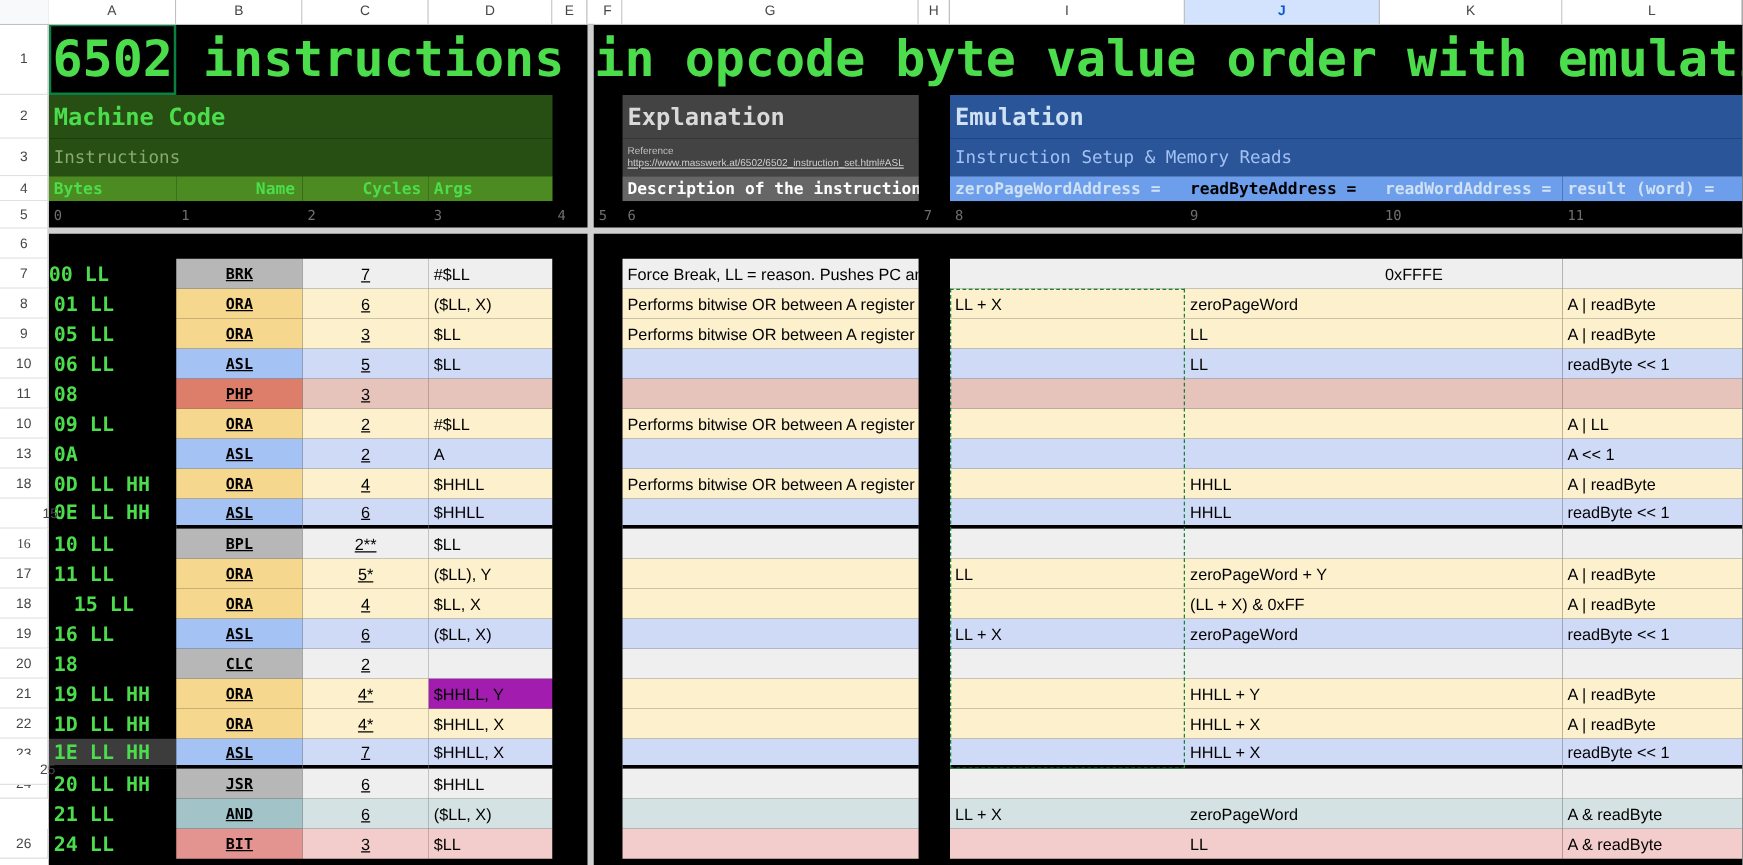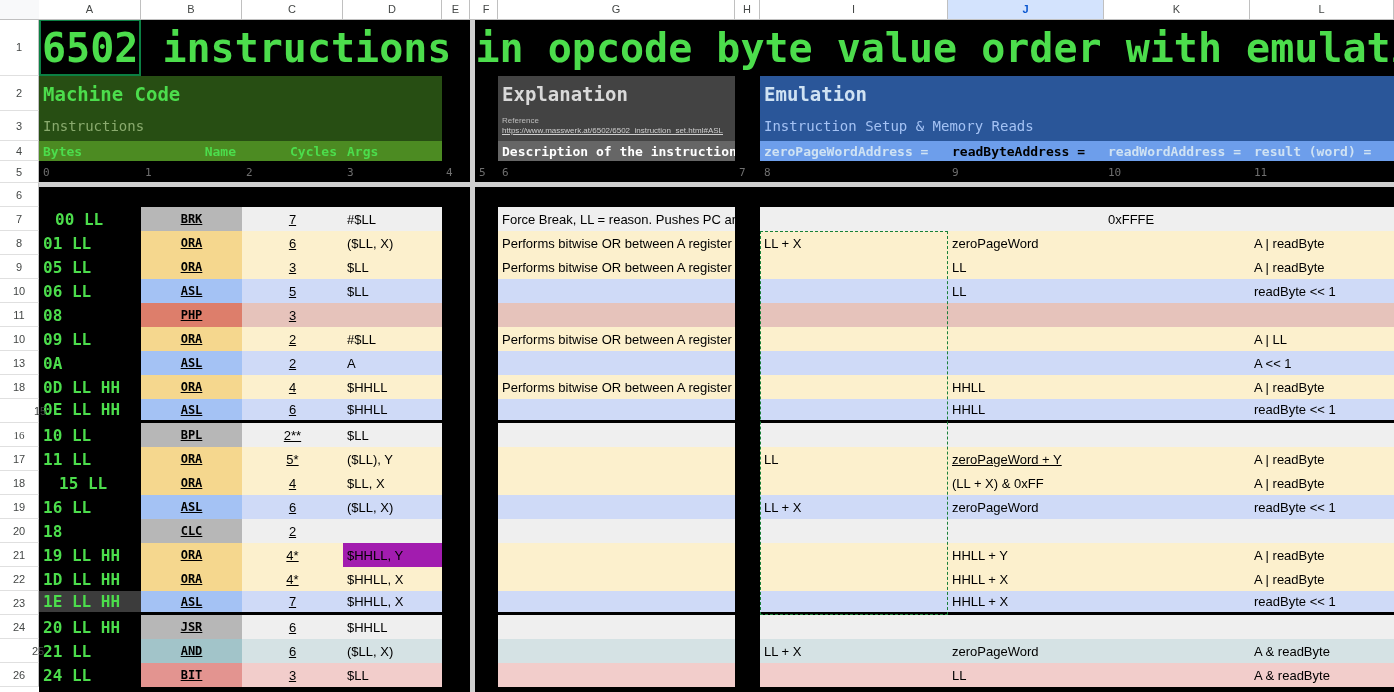--- a/index.html
+++ b/index.html
@@ -88,21 +88,21 @@
         <div class="rh" style="top: 380px; height: 24px; line-height: 24px; padding-left: 34px;">15</div>
         <div class="rh" style="top: 404px; height: 24px; line-height: 24px; font-family: Liberation Serif, serif;">16</div>
         <div class="rh" style="top: 428px; height: 24px; line-height: 24px;">17</div>
         <div class="rh" style="top: 452px; height: 24px; line-height: 24px;">18</div>
         <div class="rh" style="top: 476px; height: 24px; line-height: 24px;">19</div>
         <div class="rh" style="top: 500px; height: 24px; line-height: 24px;">20</div>
         <div class="rh" style="top: 524px; height: 24px; line-height: 24px;">21</div>
         <div class="rh" style="top: 548px; height: 24px; line-height: 24px;">22</div>
         <div class="rh" style="top: 572px; height: 24px; line-height: 24px;">23</div>
         <div class="rh" style="top: 596px; height: 24px; line-height: 24px;">24</div>
-        <div class="rh" style="top: 620px; height: 24px; line-height: 24px; padding-left: 32px;">25</div>
+        <div class="rh" style="top: 585px; height: 24px; line-height: 24px; padding-left: 32px;">25</div>
         <div class="rh" style="top: 644px; height: 24px; line-height: 24px;">26</div>
       </div>
   </div>
 
   <div class="grid">
     <div id="grid-cells">
         <div class="cell " style="left: 0px; width: 1355px; top: 0px; height: 57px; background: rgb(0, 0, 0); padding: 0px;"></div>
         <div class="cell title" style="left: 0px; width: 1355px; top: 0px; height: 57px; background: transparent; color: rgb(76, 221, 76); padding: 0px 0px 0px 3px; z-index: 3;">6502 instructions in opcode byte value order with emulation</div>
         <div class="selcell" style="position: absolute; left: 0px; top: 0px; width: 102px; height: 57px; z-index: 6; pointer-events: none;"></div>
         <div class="cell sectitle" style="left: 0px; width: 403px; top: 57px; height: 35px; background: rgb(39, 78, 19); color: rgb(76, 221, 76);">Machine Code</div>
@@ -129,21 +129,21 @@
         <div class="cell numlbl" style="left: 304px; width: 99px; top: 142px; height: 22px; background: rgb(0, 0, 0); color: rgb(111, 111, 111); justify-content: flex-start;">3</div>
         <div class="cell numlbl" style="left: 403px; width: 28px; top: 142px; height: 22px; background: rgb(0, 0, 0); color: rgb(111, 111, 111); justify-content: flex-start;">4</div>
         <div class="cell numlbl" style="left: 436px; width: 23px; top: 142px; height: 22px; background: rgb(0, 0, 0); color: rgb(111, 111, 111); justify-content: flex-start;">5</div>
         <div class="cell numlbl" style="left: 459px; width: 237px; top: 142px; height: 22px; background: rgb(0, 0, 0); color: rgb(111, 111, 111); justify-content: flex-start;">6</div>
         <div class="cell numlbl" style="left: 696px; width: 25px; top: 142px; height: 22px; background: rgb(0, 0, 0); color: rgb(111, 111, 111); justify-content: flex-start;">7</div>
         <div class="cell numlbl" style="left: 721px; width: 188px; top: 142px; height: 22px; background: rgb(0, 0, 0); color: rgb(111, 111, 111); justify-content: flex-start;">8</div>
         <div class="cell numlbl" style="left: 909px; width: 156px; top: 142px; height: 22px; background: rgb(0, 0, 0); color: rgb(111, 111, 111); justify-content: flex-start;">9</div>
         <div class="cell numlbl" style="left: 1065px; width: 146px; top: 142px; height: 22px; background: rgb(0, 0, 0); color: rgb(111, 111, 111); justify-content: flex-start;">10</div>
         <div class="cell numlbl" style="left: 1211px; width: 144px; top: 142px; height: 22px; background: rgb(0, 0, 0); color: rgb(111, 111, 111); justify-content: flex-start;">11</div>
         <div class="cell " style="left: 0px; width: 1355px; top: 164px; height: 24px; background: rgb(0, 0, 0);"></div>
-        <div class="cell opcode" style="left: 0px; width: 102px; top: 188px; height: 24px; background: rgb(0, 0, 0); justify-content: flex-start; padding-left: 16px;">00 LL</div>
+        <div class="cell opcode" style="left: 0px; width: 102px; top: 188px; height: 24px; background: rgb(0, 0, 0); justify-content: flex-start; padding-left: 0;">00 LL</div>
         <div class="cell mnem ctr" style="left: 102px; width: 101px; top: 188px; height: 24px; background: rgb(183, 183, 183);">BRK</div>
         <div class="cell ctr" style="left: 203px; width: 101px; top: 188px; height: 24px; background: rgb(239, 239, 239);">7</div>
         <div class="cell " style="left: 304px; width: 99px; top: 188px; height: 24px; background: rgb(239, 239, 239);">#$LL</div>
         <div class="cell " style="left: 403px; width: 28px; top: 188px; height: 24px; background: rgb(0, 0, 0);"></div>
         <div class="cell " style="left: 436px; width: 23px; top: 188px; height: 24px; background: rgb(0, 0, 0);"></div>
         <div class="cell " style="left: 459px; width: 237px; top: 188px; height: 24px; background: rgb(239, 239, 239);">Force Break, LL = reason. Pushes PC and S</div>
         <div class="cell " style="left: 696px; width: 25px; top: 188px; height: 24px; background: rgb(0, 0, 0);"></div>
         <div class="cell " style="left: 721px; width: 188px; top: 188px; height: 24px; background: rgb(239, 239, 239);"></div>
         <div class="cell " style="left: 909px; width: 156px; top: 188px; height: 24px; background: rgb(239, 239, 239);"></div>
         <div class="cell " style="left: 1065px; width: 146px; top: 188px; height: 24px; background: rgb(239, 239, 239);">0xFFFE</div>
@@ -258,21 +258,21 @@
         <div class="cell " style="left: 1211px; width: 144px; top: 404px; height: 24px; background: rgb(239, 239, 239);"></div>
         <div class="cell opcode" style="left: 0px; width: 102px; top: 428px; height: 24px; background: rgb(0, 0, 0); justify-content: flex-start; padding-left: 4px;">11 LL</div>
         <div class="cell mnem ctr" style="left: 102px; width: 101px; top: 428px; height: 24px; background: rgb(245, 215, 142);">ORA</div>
         <div class="cell ctr" style="left: 203px; width: 101px; top: 428px; height: 24px; background: rgb(252, 240, 205);">5*</div>
         <div class="cell " style="left: 304px; width: 99px; top: 428px; height: 24px; background: rgb(252, 240, 205);">($LL), Y</div>
         <div class="cell " style="left: 403px; width: 28px; top: 428px; height: 24px; background: rgb(0, 0, 0);"></div>
         <div class="cell " style="left: 436px; width: 23px; top: 428px; height: 24px; background: rgb(0, 0, 0);"></div>
         <div class="cell " style="left: 459px; width: 237px; top: 428px; height: 24px; background: rgb(252, 240, 205);"></div>
         <div class="cell " style="left: 696px; width: 25px; top: 428px; height: 24px; background: rgb(0, 0, 0);"></div>
         <div class="cell " style="left: 721px; width: 188px; top: 428px; height: 24px; background: rgb(252, 240, 205);">LL</div>
-        <div class="cell " style="left: 909px; width: 156px; top: 428px; height: 24px; background: rgb(252, 240, 205); text-decoration: underline;">zeroPageWord + Y</div>
+        <div class="cell " style="left: 909px; width: 156px; top: 428px; height: 24px; background: rgb(252, 240, 205);">zeroPageWord + Y</div>
         <div class="cell " style="left: 1065px; width: 146px; top: 428px; height: 24px; background: rgb(252, 240, 205);"></div>
         <div class="cell " style="left: 1211px; width: 144px; top: 428px; height: 24px; background: rgb(252, 240, 205);">A | readByte</div>
         <div class="cell opcode" style="left: 0px; width: 102px; top: 452px; height: 24px; background: rgb(0, 0, 0); justify-content: flex-start; padding-left: 20px;">15 LL</div>
         <div class="cell mnem ctr" style="left: 102px; width: 101px; top: 452px; height: 24px; background: rgb(245, 215, 142);">ORA</div>
         <div class="cell ctr" style="left: 203px; width: 101px; top: 452px; height: 24px; background: rgb(252, 240, 205);">4</div>
         <div class="cell " style="left: 304px; width: 99px; top: 452px; height: 24px; background: rgb(252, 240, 205);">$LL, X</div>
         <div class="cell " style="left: 403px; width: 28px; top: 452px; height: 24px; background: rgb(0, 0, 0);"></div>
         <div class="cell " style="left: 436px; width: 23px; top: 452px; height: 24px; background: rgb(0, 0, 0);"></div>
         <div class="cell " style="left: 459px; width: 237px; top: 452px; height: 24px; background: rgb(252, 240, 205);"></div>
         <div class="cell " style="left: 696px; width: 25px; top: 452px; height: 24px; background: rgb(0, 0, 0);"></div>

